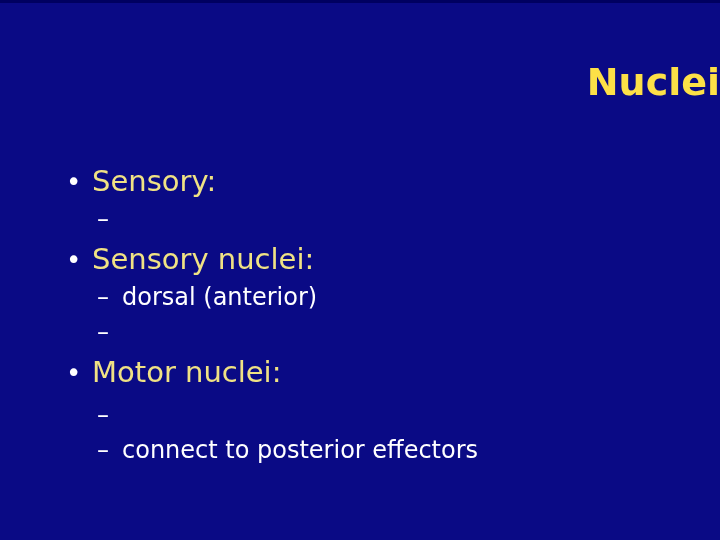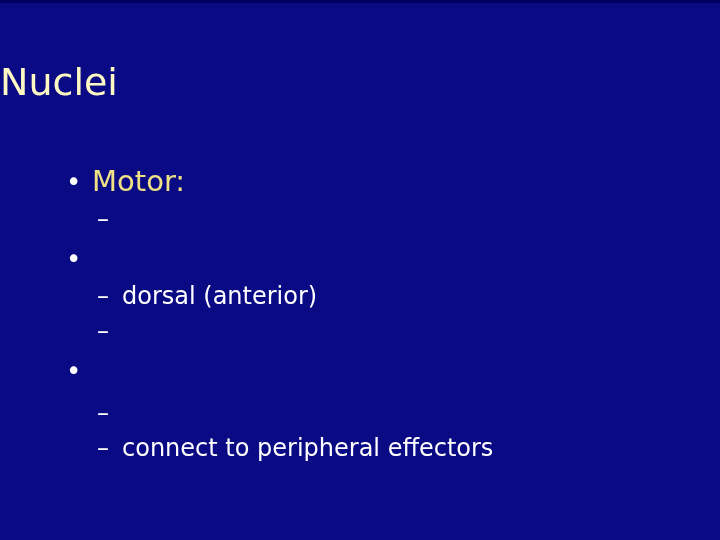--- a/index.html
+++ b/index.html
@@ -21,24 +21,24 @@
     top: 0; left: 0; right: 0;
     height: 3px;
     background: #000060;
   }
   .title {
     position: absolute;
     top: 60px;
     left: 0;
     width: 100%;
     margin: 0;
-    text-align: left;
-    color: #fef9c3;
+    text-align: right;
+    color: #fde047;
     font-size: 38px;
-    font-weight: 400;
+    font-weight: 700;
     letter-spacing: 0px;
   }
   .content {
     position: absolute;
     top: 161px;
     left: 66px;
     width: 600px;
   }
   .row {
     display: flex;
@@ -76,47 +76,49 @@
 
 <div class="slide">
   <div class="top-edge"></div>
 
   <h1 class="title">Nuclei</h1>
 
   <div class="content">
 
     <div class="row l1">
       <span class="marker">•</span>
-      <span>Motor:</span>
+      <span>Sensory:</span>
     </div>
 
     <div class="row l2">
       <span class="marker">–</span>
     </div>
 
     <div class="row l1">
       <span class="marker">•</span>
+      <span>Sensory nuclei:</span>
     </div>
 
     <div class="row l2">
       <span class="marker">–</span>
       <span>dorsal (anterior)</span>
     </div>
 
     <div class="row l2">
       <span class="marker">–</span>
     </div>
 
     <div class="row l1">
       <span class="marker">•</span>
+      <span>Motor nuclei:</span>
     </div>
 
     <div class="row l2 mt5">
       <span class="marker">–</span>
     </div>
 
     <div class="row l2">
       <span class="marker">–</span>
-      <span>connect to peripheral effectors</span>
+      <span>connect to posterior effectors</span>
     </div>
 
   </div>
 </div>
 
 </body></html>

